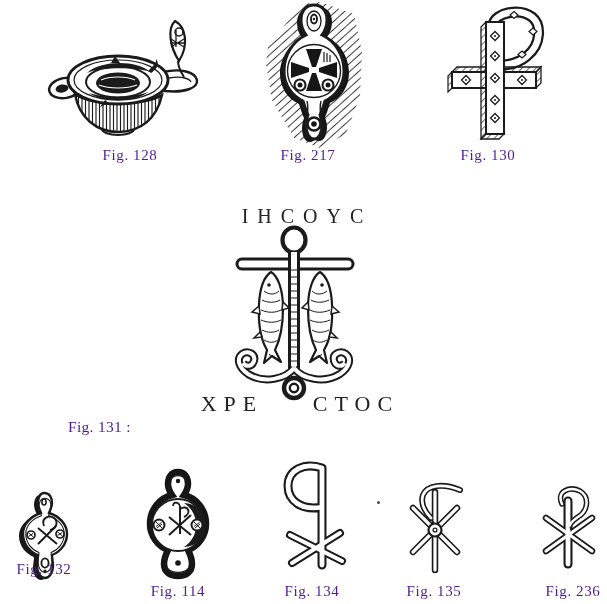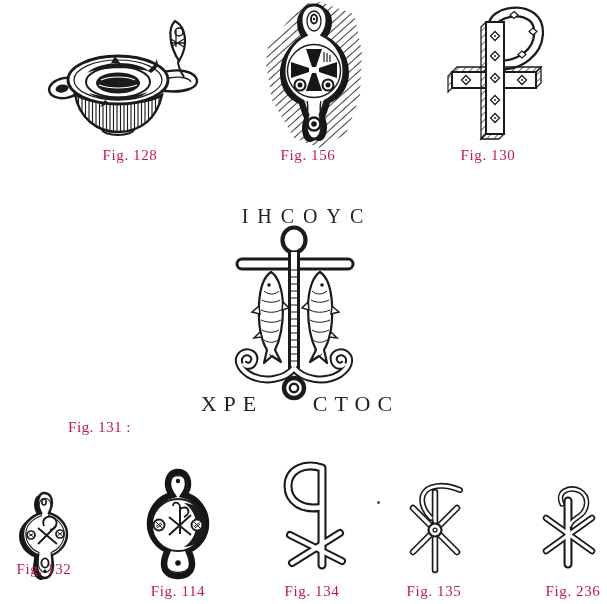--- a/index.html
+++ b/index.html
@@ -1,17 +1,17 @@
 <!DOCTYPE html>
 <html><head>
 <meta charset="utf-8">
 <style>
   html,body{margin:0;padding:0;background:#ffffff;}
   .page{position:relative;width:607px;height:604px;background:#ffffff;overflow:hidden;
-        font-family:"Liberation Serif",serif;color:#be185d;}
+        font-family:"Liberation Serif",serif;color:#4c1d95;}
   .page svg{position:absolute;overflow:visible;}
   .cap{position:absolute;font-size:15px;white-space:nowrap;transform:translateX(-50%);
        letter-spacing:0.6px;}
   .note{position:absolute;font-size:15.5px;white-space:nowrap;letter-spacing:0.4px;}
   .capline{position:absolute;font-size:15.5px;white-space:nowrap;letter-spacing:0.3px;text-align:center;}
   .speck{position:absolute;width:3px;height:3px;border-radius:50%;background:#4a4a4a;}
   .ink{stroke:#1b1b1b;}
 </style>
 </head>
 <body>
@@ -130,21 +130,21 @@
     <g fill="#1b1b1b">
       <circle cx="55" cy="28" r="1"></circle>
         <circle cx="55" cy="48" r="1"></circle>
         <circle cx="55" cy="70" r="1"></circle>
       <circle cx="55" cy="92" r="1"></circle>
         <circle cx="55" cy="110" r="1"></circle>
     </g>
   </svg>
 
   <div class="cap" style="left:130px;top:147px">Fig. 128</div>
-  <div class="cap" style="left:308px;top:147px">Fig. 156</div>
+  <div class="cap" style="left:308px;top:147px">Fig. 217</div>
   <div class="cap" style="left:488px;top:147px">Fig. 130</div>
 
   <svg style="left:190px;top:202px" width="240" height="218" viewBox="0 0 240 218">
     <defs>
       <g id="fish131">
         <path d="M0,-46 C7,-42 12,-28 12,-10 C12,8 9,22 4,32 L10,44 L1,38 L-7,45 L-4,32 C-10,22 -13,6 -12,-14 C-11,-32 -6,-42 0,-46 Z" fill="#fff" class="ink" stroke-width="2.2" stroke-linejoin="round"></path>
         <path d="M-12,-12 L-19,-6 L-11,-4 Z M12,-16 L18,-10 L11,-8 Z M-11,14 L-17,20 L-9,19 Z" fill="#fff" class="ink" stroke-width="1.5"></path>
         <circle cx="-2" cy="-33" r="1.8" fill="#1b1b1b"></circle>
         <path d="M-7,-27 C-2,-23 4,-23 8,-27 M-9,-18 C-3,-15 4,-15 9,-18 M-10,-8 C-3,-5 4,-5 10,-8 M-10,2 C-3,5 4,5 10,2 M-9,12 C-3,15 3,15 8,12 M-7,22 C-2,25 3,25 7,22 M-2,36 L4,41" fill="none" class="ink" stroke-width="1"></path>
       </g>

